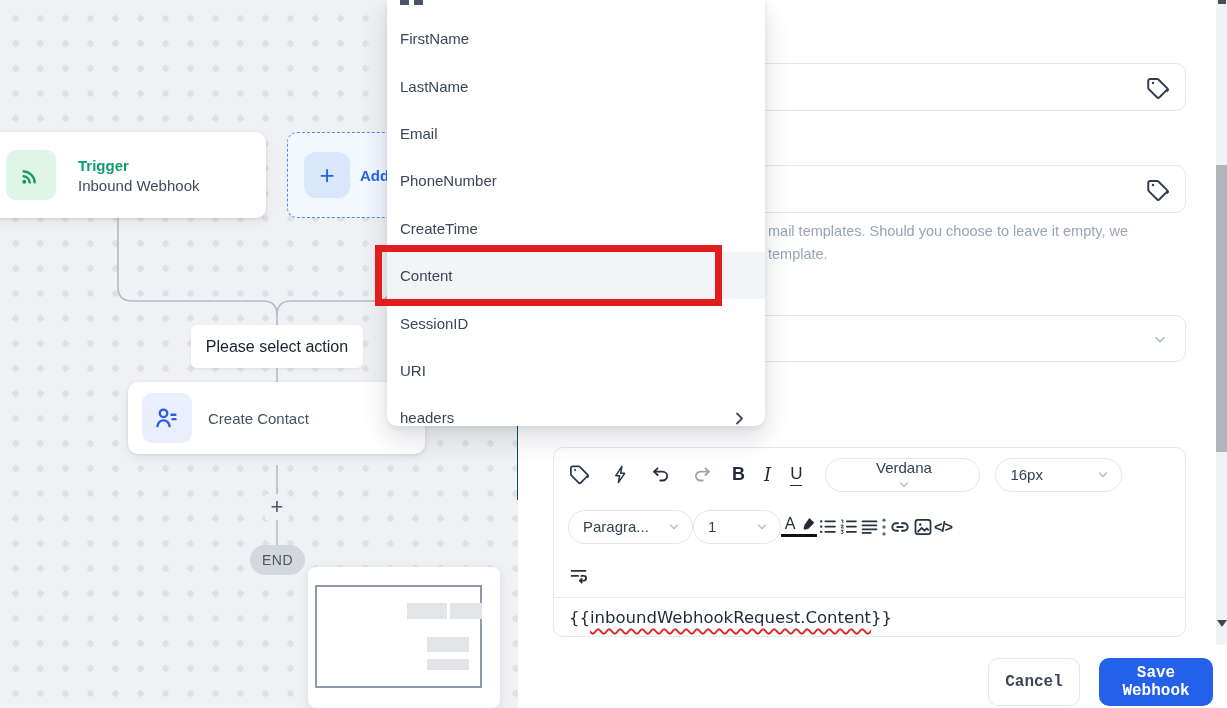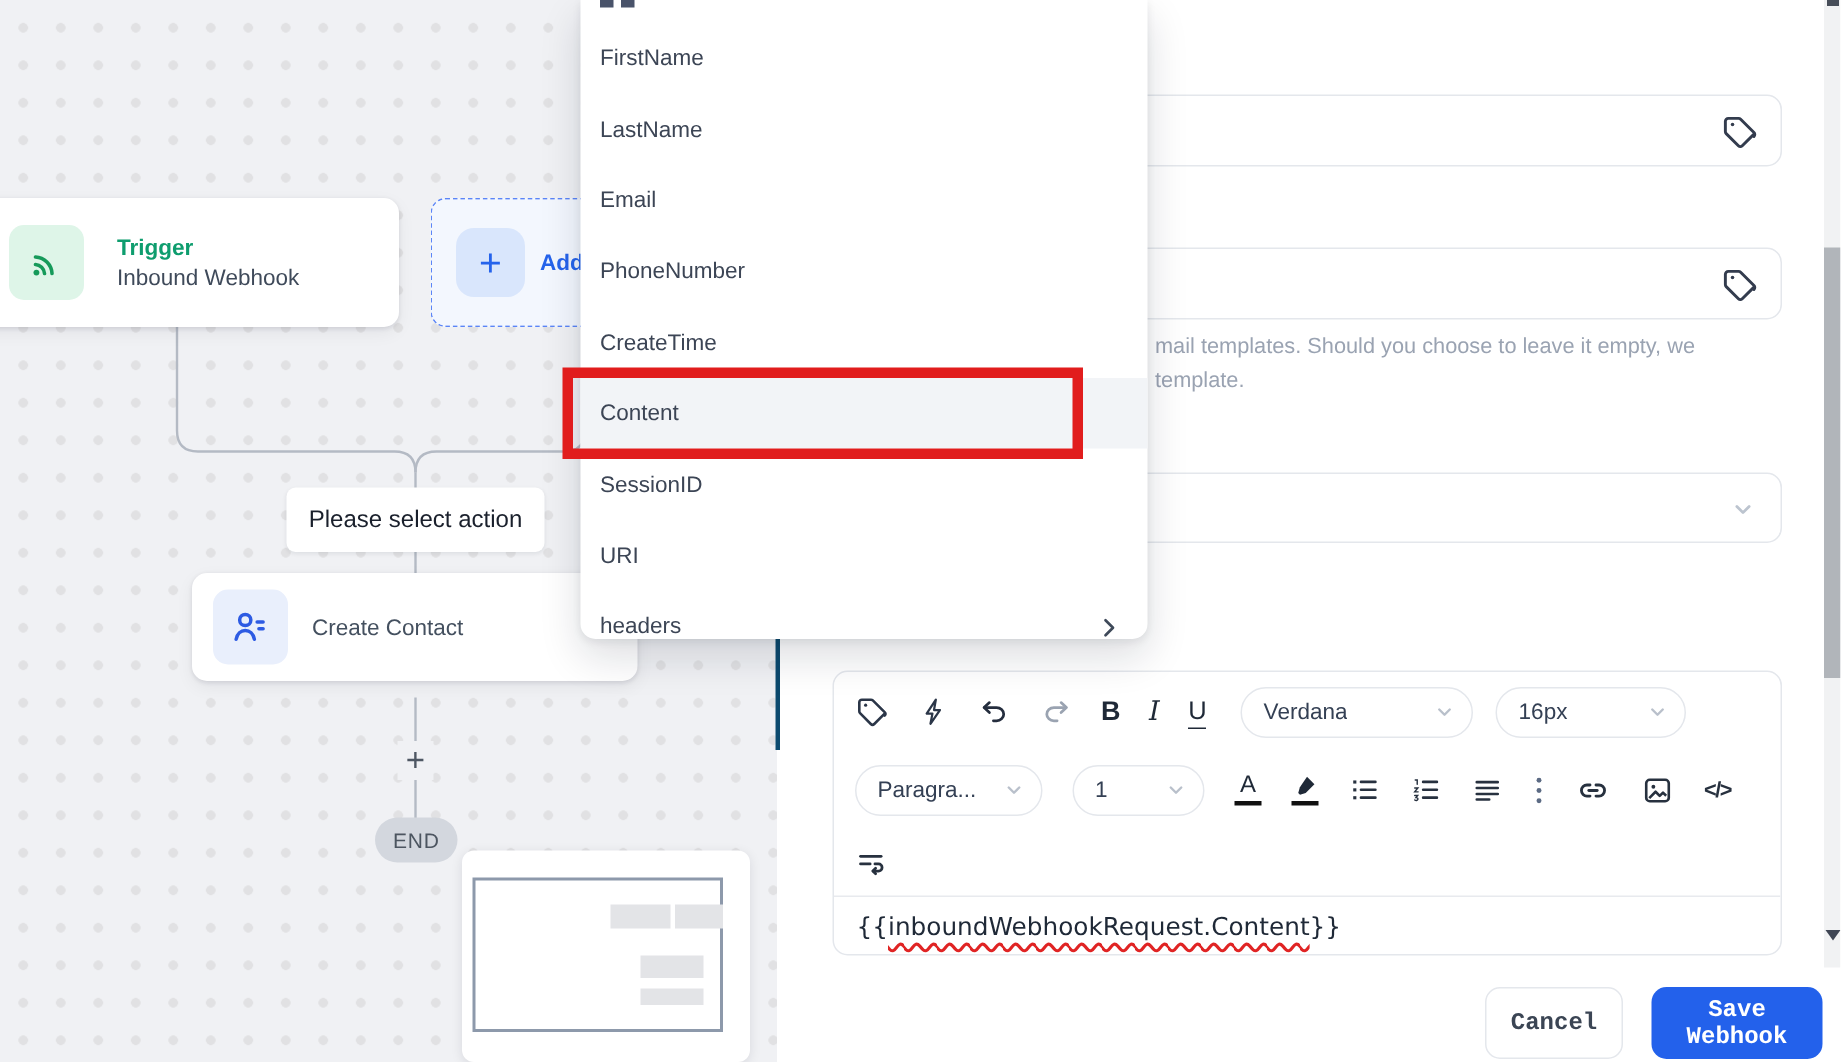--- a/index.html
+++ b/index.html
@@ -51,38 +51,38 @@
 
   .minimap { position:absolute; left:308px; top:567px; width:192px; height:141px;
     background:#fff; border-radius:8px; z-index:3;
     box-shadow:0 2px 8px rgba(16,24,40,.10); }
   .minimap-frame { position:absolute; left:7px; top:18px; width:167px; height:103px;
     border:2px solid #8d99ab; }
   .mm-block { position:absolute; background:#e3e4e7; }
 
   
   .panel { position:absolute; left:517px; top:0; width:710px; height:500px;
-    background:#fff; border-left:3px solid #0c4a6e; z-index:10; }
+    background:#fff; border-left:1px solid #0c4a6e; z-index:10; }
   .field { position:absolute; left:35px; width:633px; height:48px; background:#fff;
     border:1px solid #e4e7ec; border-radius:10px; }
   .field input { position:absolute; left:14px; top:0; width:570px; height:100%;
     border:none; outline:none; font-size:15px; background:transparent; }
   .field .tag-btn { position:absolute; right:14px; top:11px; width:26px; height:26px;
     cursor:pointer; }
   .helper { position:absolute; left:250px; top:220px; width:430px; font-size:14.5px;
     color:#9aa3b2; line-height:23px; }
   .select-box { position:absolute; left:35px; top:315px; width:633px; height:47px;
     border:1px solid #e4e7ec; border-radius:10px; background:#fff; }
   .select-box .chev { position:absolute; right:18px; top:17px; }
 
   .editor { position:absolute; left:35px; top:447px; width:633px; height:190px;
     border:1px solid #e4e7ec; border-radius:10px; background:#fff; overflow:hidden; }
   .tb-row { display:flex; align-items:center; padding:0 14px; }
   .tb-row1 { height:53px; gap:19px; }
-  .tb-row2 { height:51px; gap:20px; }
+  .tb-row2 { height:51px; }
   .tb-row3 { height:45px; }
   .tb-btn { display:flex; align-items:center; justify-content:center; cursor:pointer;
     background:none; border:none; padding:0; }
   .txt-b { font-size:18px; font-weight:700; color:#1f2937; }
   .txt-i { font-size:18px; font-style:italic; color:#1f2937;
     font-family:"DejaVu Serif", serif; }
   .txt-u { font-size:17px; color:#1f2937; border-bottom:1.5px solid #1f2937;
     padding-bottom:1px; }
   .pill { height:34px; border:1px solid #e4e7ec; border-radius:17px; background:#fff;
     display:flex; align-items:center; justify-content:space-between; padding:0 12px 0 14px;
@@ -242,21 +242,21 @@
       </button>
       <button class="tb-btn">
         <svg width="22" height="22" viewBox="0 0 24 24" fill="none" stroke="#9aa3b1" stroke-width="2" stroke-linecap="round" stroke-linejoin="round">
           <path d="M15.7 4.8 19.6 8.4l-3.9 3.6"></path>
           <path d="M19.2 8.4h-8.7c-2.9 0-5.2 2.1-5.2 4.8s2.3 4.8 5.2 4.8h2.3"></path>
         </svg>
       </button>
       <button class="tb-btn txt-b">B</button>
       <button class="tb-btn txt-i">I</button>
       <button class="tb-btn txt-u">U</button>
-      <div class="pill pill-font" style="margin-left:4px;">
+      <div class="pill pill-font" style="margin-left:4px;flex-direction:column;">
         <span class="pill-label">Verdana</span>
         <svg width="12" height="12" viewBox="0 0 12 12" fill="none">
           <path d="M2.5 4 6 7.5 9.5 4" stroke="#b9c0cb" stroke-width="1.6" stroke-linecap="round" stroke-linejoin="round"></path>
         </svg>
       </div>
       <div class="pill pill-size">
         <span class="pill-label">16px</span>
         <svg width="12" height="12" viewBox="0 0 12 12" fill="none">
           <path d="M2.5 4 6 7.5 9.5 4" stroke="#b9c0cb" stroke-width="1.6" stroke-linecap="round" stroke-linejoin="round"></path>
         </svg>

